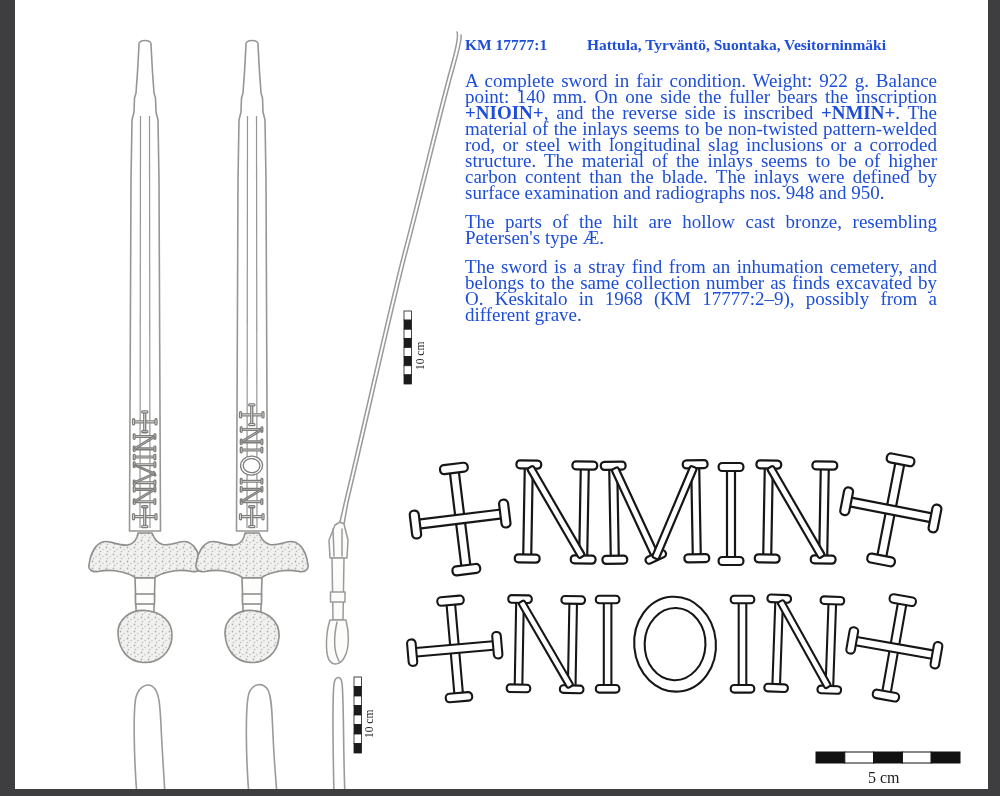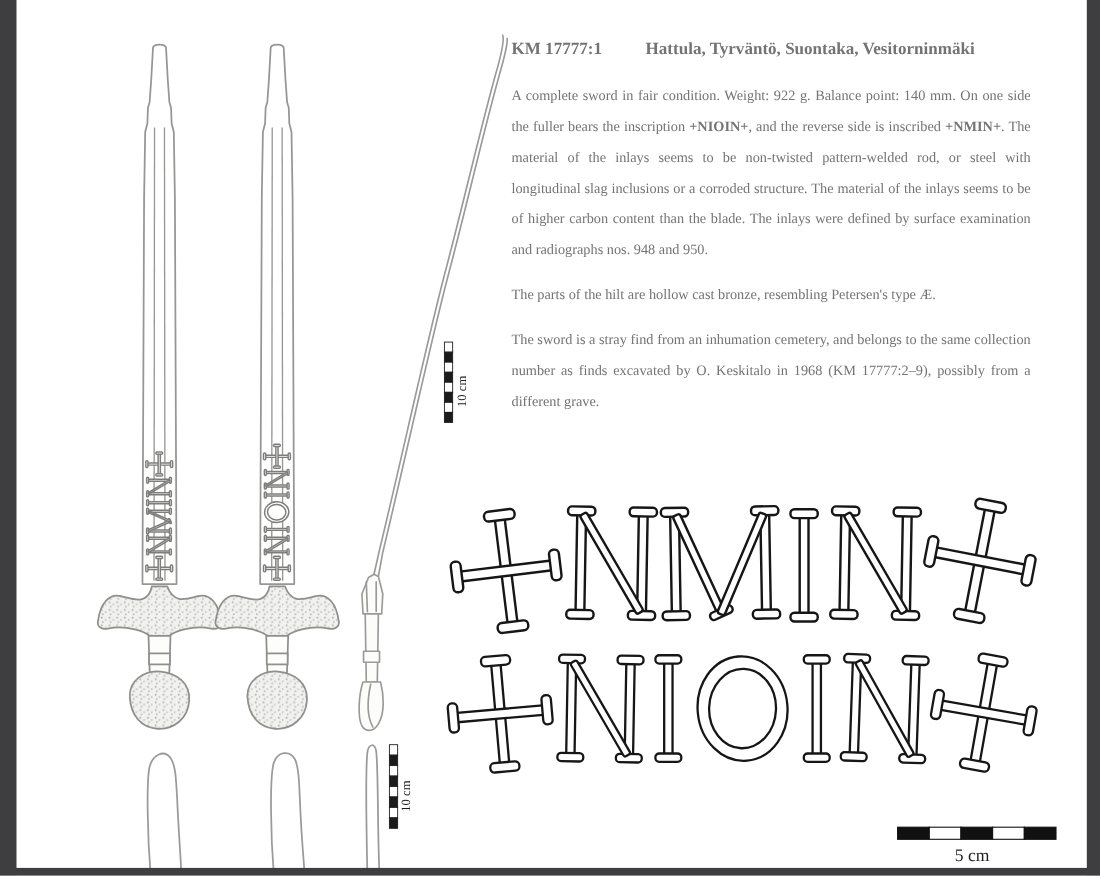--- a/index.html
+++ b/index.html
@@ -3,24 +3,24 @@
 <meta charset="utf-8">
 <style>
   html,body{margin:0;padding:0;background:#585858;}
   #stage{position:relative;width:1000px;height:796px;overflow:hidden;background:#ffffff;
          font-family:"Liberation Serif", serif;}
   .frame-bar{position:absolute;background:#3e3e40;}
   #bar-left{left:0;top:0;width:15px;height:796px;}
   #bar-right{left:988px;top:0;width:12px;height:796px;}
   #bar-bottom{left:0;top:789px;width:1000px;height:7px;}
   #figure-layer{position:absolute;left:0;top:0;width:1000px;height:796px;}
-  .text-col{position:absolute;left:465px;top:36px;width:472px;color:#737373;}
+  .text-col{position:absolute;left:465px;top:36px;width:472px;color:#1d4ed8;}
   .entry-header{font-weight:bold;font-size:15.5px;margin-bottom:19px;}
   .cat-no{display:inline-block;width:118px;}
-  .text-col p{font-size:13px;line-height:28px;margin:0 0 13px 0;text-align:justify;}
+  .text-col p{font-size:19px;line-height:16px;margin:0 0 13px 0;text-align:justify;}
   .text-col p b{font-weight:bold;}
 </style>
 </head>
 <body>
 
 <div id="stage">
 
   <svg id="figure-layer" viewBox="0 0 1000 796" xmlns="http://www.w3.org/2000/svg">
     <defs>
       <pattern id="stip" width="7" height="7" patternUnits="userSpaceOnUse">

